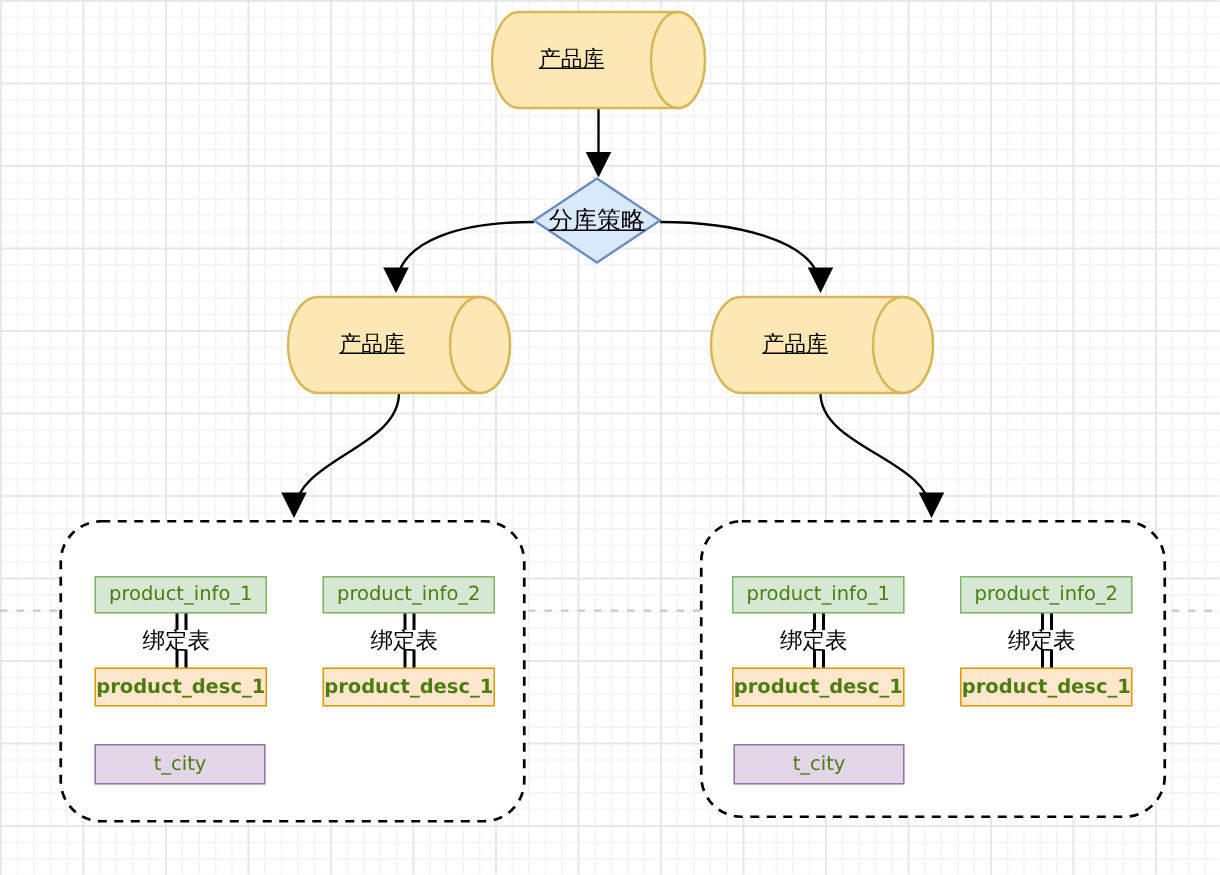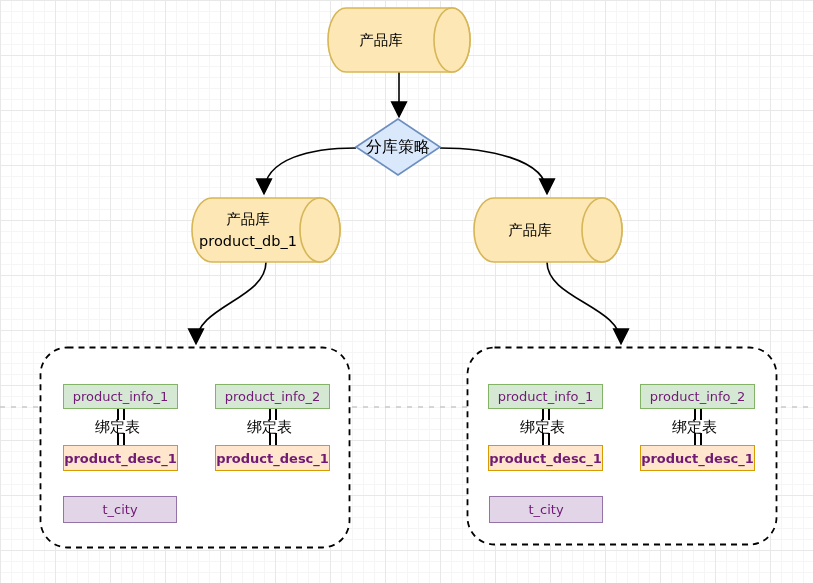--- a/index.html
+++ b/index.html
@@ -13,21 +13,21 @@
     background-color: #ffffff;
     background-image:
       linear-gradient(#e8e8e8 1px, transparent 1px),
       linear-gradient(90deg, #e8e8e8 1px, transparent 1px),
       linear-gradient(#f5f5f5 1px, transparent 1px),
       linear-gradient(90deg, #f5f5f5 1px, transparent 1px);
     background-size: 55px 55px, 55px 55px, 11px 11px, 11px 11px;
   }
 
   .layer-svg { position: absolute; left: 0; top: 0; z-index: 1; }
-  .overlay  { position: absolute; z-index: 2; }
+  .overlay  { position: absolute; z-index: 2; text-decoration: underline; }
 
   .watermark {
     position: absolute;
     right: 4px;
     bottom: 2px;
     z-index: 0;
     font-size: 22px;
     letter-spacing: 1px;
     color: #dedede;
     opacity: 0.8;
@@ -56,21 +56,21 @@
   }
 
   .tbox {
     position: absolute;
     z-index: 2;
     box-sizing: border-box;
     display: flex;
     align-items: center;
     justify-content: center;
     font-size: 13px;
-    color: #701a75;
+    color: #4d7c0f;
     white-space: nowrap;
   }
   .tbox.green  { background: #d5e8d4; border: 1px solid #82b366; }
   .tbox.orange { background: #ffe6cc; border: 1.5px solid #d79b00; font-weight: bold; }
   .tbox.purple { background: #e1d5e7; border: 1.5px solid #9673a6; }
 
   .dbl-seg {
     position: absolute;
     z-index: 2;
     width: 8px;
@@ -133,21 +133,20 @@
       <ellipse cx="602" cy="230" rx="20" ry="32" fill="#fce7b5" stroke="#d6b656" stroke-width="1.6"></ellipse>
     </g>
   </svg>
 
   <div class="overlay cyl-label" style="left:328px; top:30px; width:106px; height:20px;">产品库</div>
 
   <div class="overlay diamond-label" style="left:356px; top:138px; width:84px; height:18px;">分库策略</div>
 
   <div class="overlay cyl-label" style="left:192px; top:205px; width:112px; height:50px;">
     <span>产品库</span>
-    <span>product_db_1</span>
   </div>
 
   <div class="overlay cyl-label" style="left:474px; top:205px; width:112px; height:50px;">
     <span>产品库</span>
   </div>
 
   <div class="tbox green" style="left:63px;  top:384px; width:115px; height:25px;">product_info_1</div>
   <div class="tbox green" style="left:215px; top:384px; width:115px; height:25px;">product_info_2</div>
   <div class="tbox orange" style="left:63px;  top:445px; width:115px; height:26px;">product_desc_1</div>
   <div class="tbox orange" style="left:215px; top:445px; width:115px; height:26px;">product_desc_1</div>

